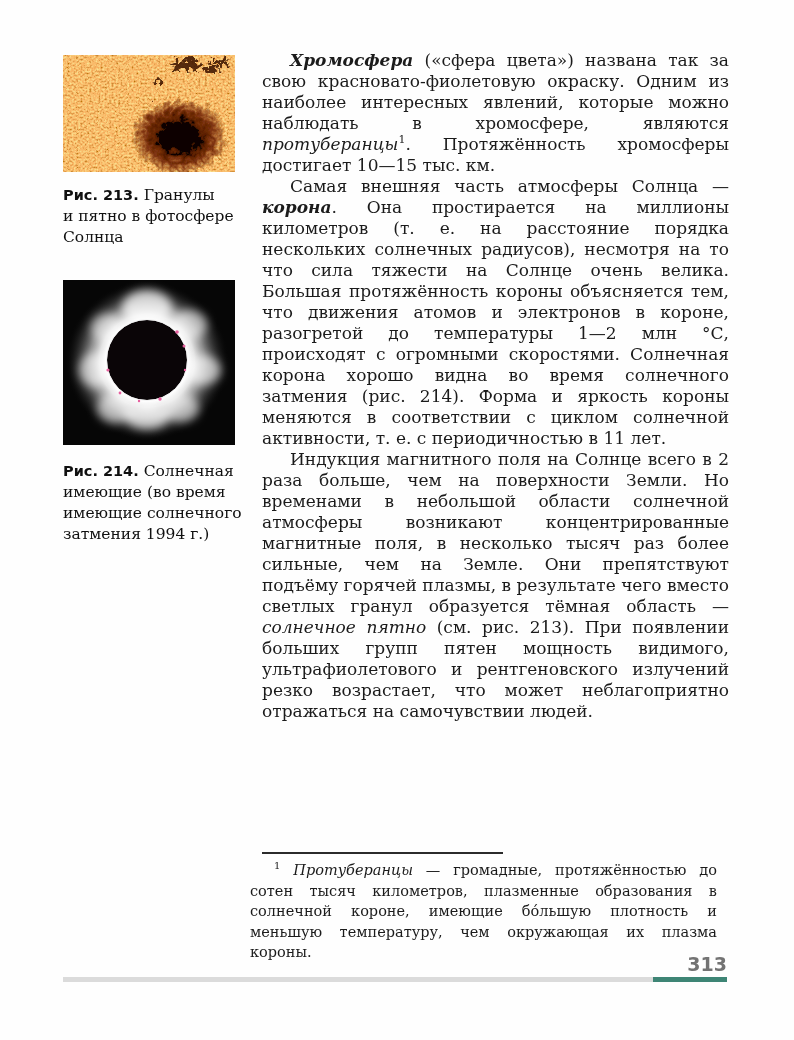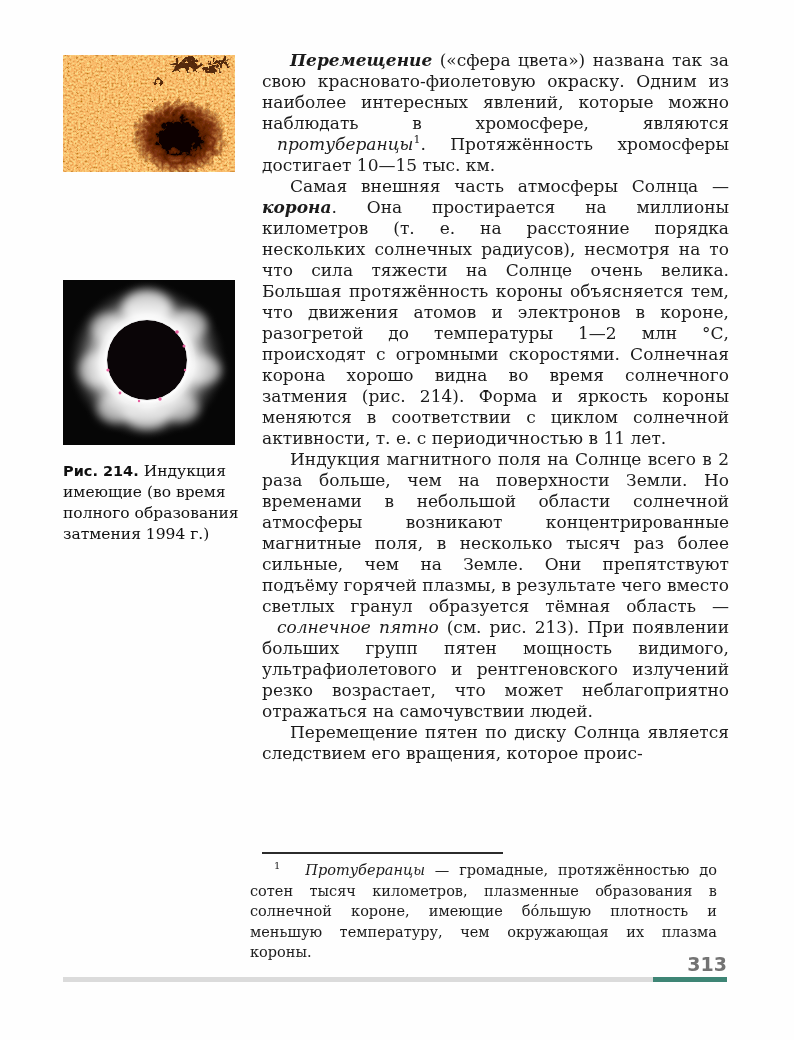--- a/index.html
+++ b/index.html
@@ -35,21 +35,21 @@
   
   .text-col {
     position: absolute; left: 262px; top: 50px; width: 467px;
     font-size: 17px; line-height: 21px; color: #1b1b1b;
     text-align: justify;
   }
   .text-col p { margin: 0; text-indent: 28px; }
   .text-col p.noindent { text-indent: 0; }
 
   .run-bi { font-weight: bold; font-style: italic; }
-  .run-i  { font-style: italic; margin-left: 15px; }
+  .run-i  { font-style: italic; }
   sup { font-size: 11px; line-height: 0; }
 
   
   .footnote-rule {
     position: absolute; left: 262px; top: 852px;
     width: 241px; height: 2px; background: #2b2b2b;
   }
   .footnote {
     position: absolute; left: 250px; top: 860px; width: 467px;
     font-size: 14.5px; line-height: 20.5px; color: #1b1b1b;
@@ -109,20 +109,21 @@
       </g>
       <g filter="url(#roughEdge)" fill="#401604" opacity="0.88">
         <ellipse cx="118" cy="6" rx="15" ry="5"></ellipse>
         <ellipse cx="143" cy="12" rx="10" ry="4"></ellipse>
         <ellipse cx="152" cy="4" rx="8" ry="3"></ellipse>
         <ellipse cx="92" cy="22" rx="4" ry="2"></ellipse>
       </g>
     </svg>
   </div>
 
+  <div class="caption" id="cap213"><span class="run-label">Рис. 213.</span><span> Гранулы</span><br><span>и пятно в фотосфере</span><br><span>Солнца</span></div>
 
   <div class="figure-photo" id="fig214">
     <svg width="172" height="165" viewBox="0 0 172 165">
       <defs>
         <radialGradient id="coronaGlow" cx="50%" cy="50%" r="50%">
           <stop offset="0" stop-color="#ffffff"></stop>
           <stop offset="0.5" stop-color="#ffffff"></stop>
           <stop offset="0.58" stop-color="#ededed" stop-opacity="0.95"></stop>
           <stop offset="0.70" stop-color="#cfcfcf" stop-opacity="0.66"></stop>
           <stop offset="0.82" stop-color="#989898" stop-opacity="0.34"></stop>
@@ -152,27 +153,26 @@
         <circle cx="121" cy="66" r="1.5"></circle>
         <circle cx="122" cy="90" r="1.2"></circle>
         <circle cx="45" cy="90" r="1.6"></circle>
         <circle cx="57" cy="113" r="1.4"></circle>
         <circle cx="97" cy="119" r="1.7"></circle>
         <circle cx="76" cy="121" r="1.2"></circle>
       </g>
     </svg>
   </div>
 
-  <div class="caption" id="cap214"><span class="run-label">Рис. 214.</span><span> Индукция</span><br><span>имеющие (во время</span><br><span>полного образования</span><br><span>затмения 1994 г.)</span></div>
+  <div class="caption" id="cap214"><span class="run-label">Рис. 214.</span><span> Солнечная</span><br><span>имеющие (во время</span><br><span>имеющие солнечного</span><br><span>затмения 1994 г.)</span></div>
 
   <main class="text-col">
-    <p><span class="run-bi">Перемещение</span><span> («сфера цвета») названа так за свою красновато-фиолетовую окраску. Одним из наиболее интересных явлений, которые можно наблюдать в хромосфере, являются </span><span class="run-i">протуберанцы</span><sup>1</sup><span>. Протяжённость хромосферы достигает 10—15 тыс. км.</span></p>
+    <p><span class="run-bi">Хромосфера</span><span> («сфера цвета») названа так за свою красновато-фиолетовую окраску. Одним из наиболее интересных явлений, которые можно наблюдать в хромосфере, являются </span><span class="run-i">протуберанцы</span><sup>1</sup><span>. Протяжённость хромосферы достигает 10—15 тыс. км.</span></p>
     <p><span>Самая внешняя часть атмосферы Солнца — </span><span class="run-bi">корона</span><span>. Она простирается на миллионы километров (т. е. на расстояние порядка нескольких солнечных радиусов), несмотря на то что сила тяжести на Солнце очень велика. Большая протяжённость короны объясняется тем, что движения атомов и электронов в короне, разогретой до температуры 1—2 млн °С, происходят с огромными скоростями. Солнечная корона хорошо видна во время солнечного затмения (рис. 214). Форма и яркость короны меняются в соответствии с циклом солнечной активности, т. е. с периодичностью в 11 лет.</span></p>
     <p><span>Индукция магнитного поля на Солнце всего в 2 раза больше, чем на поверхности Земли. Но временами в небольшой области солнечной атмосферы возникают концентрированные магнитные поля, в несколько тысяч раз более сильные, чем на Земле. Они препятствуют подъёму горячей плазмы, в результате чего вместо светлых гранул образуется тёмная область — </span><span class="run-i">солнечное пятно</span><span> (см. рис. 213). При появлении больших групп пятен мощность видимого, ультрафиолетового и рентгеновского излучений резко возрастает, что может неблагоприятно отражаться на самочувствии людей.</span></p>
-    <p><span>Перемещение пятен по диску Солнца является следствием его вращения, которое проис-</span></p>
   </main>
 
   <div class="footnote-rule"></div>
   <div class="footnote">
     <p><sup>1</sup><span> </span><span class="run-i">Протуберанцы</span><span> — громадные, протяжённостью до сотен тысяч километров, плазменные образования в солнечной короне, имеющие бо́льшую плотность и меньшую температуру, чем окружающая их плазма короны.</span></p>
   </div>
 
   <div class="footer-rule-gray"></div>
   <div class="footer-rule-accent"></div>
   <div class="page-number">313</div>

